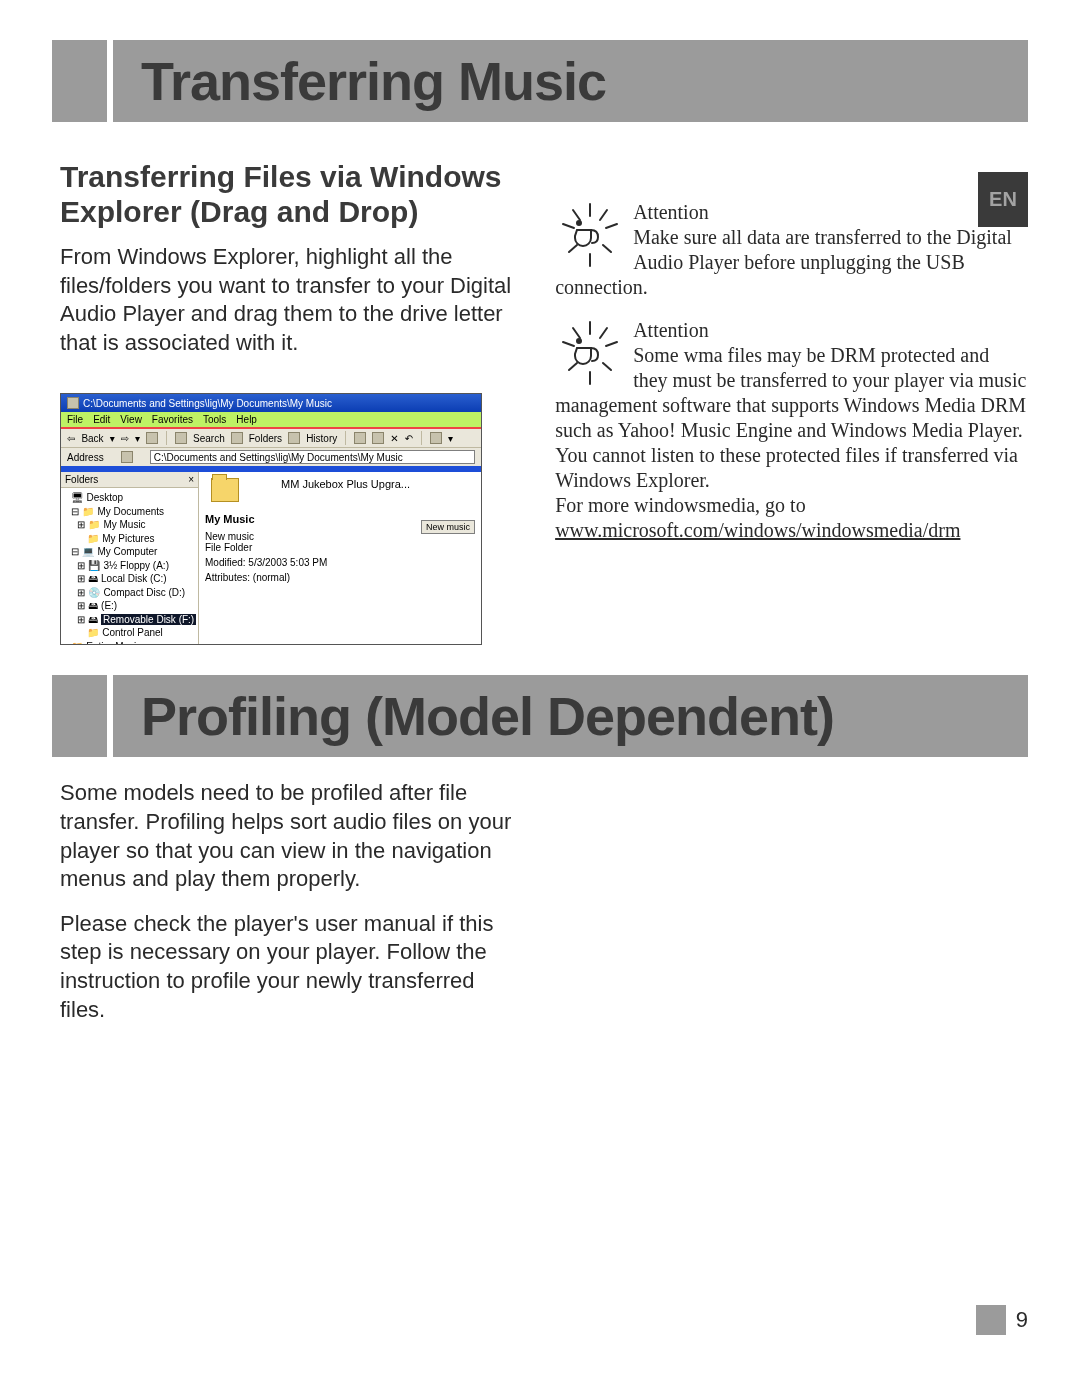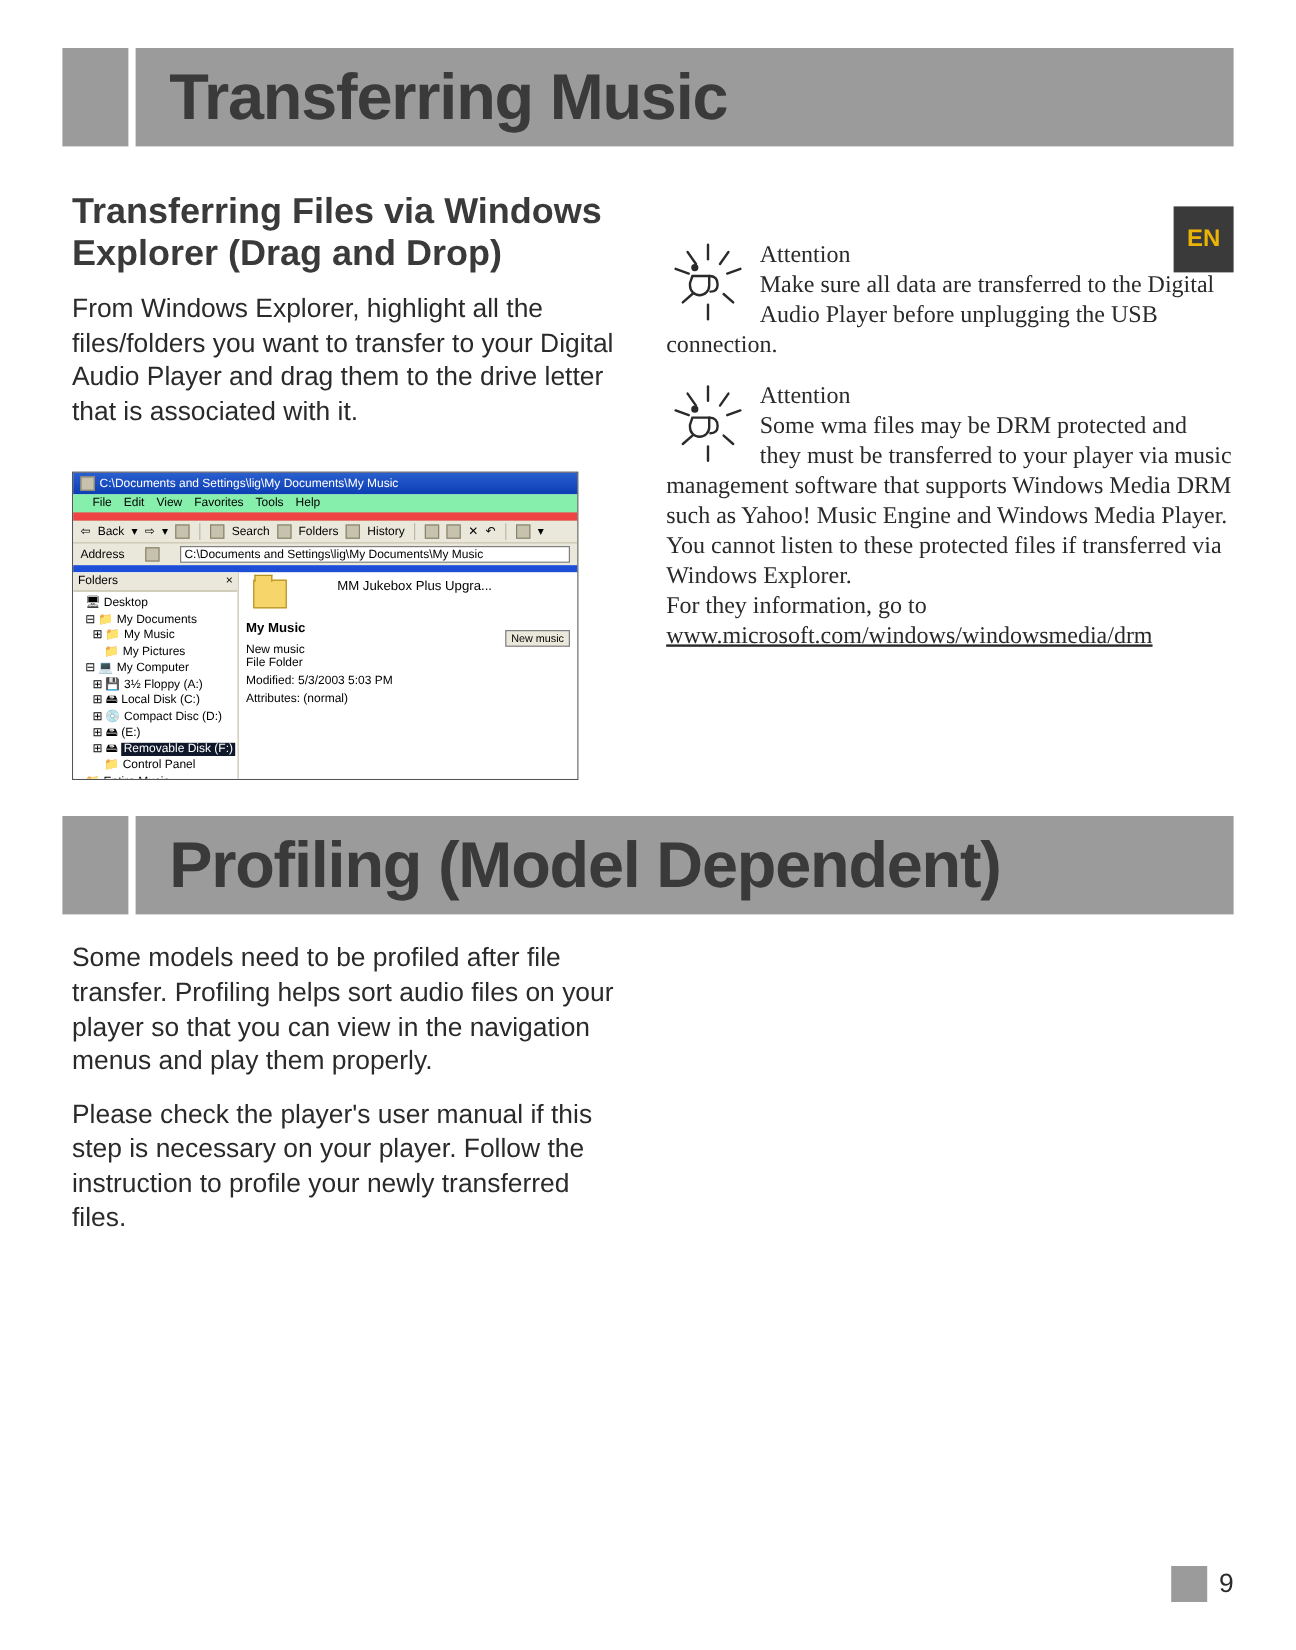--- a/index.html
+++ b/index.html
@@ -14,33 +14,33 @@
 
   
   .cols { display: flex; gap: 30px; margin-top: 38px; }
   .col-left, .col-right { width: 50%; }
   .col-left { padding-left: 8px; }
 
   h2.subhead { font-size: 30px; font-weight: 800; color: #3a3a3a; line-height: 1.15; margin-bottom: 14px; }
   p.body { font-size: 22px; line-height: 1.3; margin-bottom: 16px; font-weight: 400; }
 
   
-  .lang-tab { position: absolute; right: 52px; top: 172px; width: 50px; height: 55px; background: #3a3a3a; color: #eab308; font-weight: 700; font-size: 20px; display: flex; align-items: center; justify-content: center; margin-left: 46px; }
+  .lang-tab { position: absolute; right: 52px; top: 172px; width: 50px; height: 55px; background: #3a3a3a; color: #a3a3a3; font-weight: 700; font-size: 20px; display: flex; align-items: center; justify-content: center; margin-left: 46px; }
 
   
   .attention { font-family: "Comic Sans MS", "Segoe Script", cursive; font-size: 20px; line-height: 1.25; margin-bottom: 18px; }
   .attention .att-icon { float: left; width: 70px; height: 70px; margin-right: 8px; }
   .attention .att-icon svg { width: 70px; height: 70px; }
   .attention a { color: #2a2a2a; text-decoration: underline; }
   .attention .clear { clear: both; }
 
   
   .explorer { width: 422px; border: 1px solid #555; font-size: 10px; font-family: Tahoma, Arial, sans-serif; color: #000; margin-top: 36px; }
   .explorer .titlebar { background: linear-gradient(#2a5fcf, #0b3db3); color: #fff; padding: 3px 6px; display: flex; align-items: center; gap: 4px; }
-  .explorer .menubar { background: #86efac; padding: 2px 16px; display: flex; gap: 10px; border-bottom: 7px solid #ef4444; }
+  .explorer .menubar { background: #bef264; padding: 2px 6px; display: flex; gap: 10px; border-bottom: 2px solid #ef4444; }
   .explorer .toolbar { background: #eae7db; padding: 2px 6px; display: flex; gap: 6px; align-items: center; border-bottom: 1px solid #bfb9a1; }
   .explorer .toolbar .sep { width: 1px; height: 14px; background: #bfb9a1; margin: 0 2px; }
   .explorer .addressbar { background: #eae7db; padding: 2px 6px; display: flex; align-items: center; gap: 17px; border-bottom: 6px solid #1d4ed8; }
   .explorer .addressbar input { flex: 1; font-size: 10px; border: 1px solid #7f7f7f; background: #fff; padding: 1px 3px; height: 14px; }
   .explorer .body { display: flex; height: 172px; }
   .explorer .tree { width: 138px; background: #fff; border-right: 1px solid #bfb9a1; padding: 3px 4px; overflow: hidden; }
   .explorer .tree .hdr { background: #eae7db; margin: -3px -4px 3px -4px; padding: 2px 4px; display: flex; justify-content: space-between; border-bottom: 1px solid #bfb9a1; }
   .explorer .tree ul { list-style: none; margin-left: 6px; }
   .explorer .tree li { white-space: nowrap; line-height: 1.35; }
   .explorer .tree li.sel span { background: #0f172a; color: #fff; padding: 0 2px; }
@@ -218,21 +218,21 @@
               <line x1="56" y1="52" x2="48" y2="45"></line>
               <line x1="35" y1="54" x2="35" y2="66"></line>
               <path d="M22 30 h14 v8 a8 8 0 0 1 -16 0 v-2 z" fill="#fff"></path>
               <path d="M36 30 q7 0 7 7 q0 6 -6 6"></path>
               <circle cx="24" cy="23" r="2" fill="#2a2a2a"></circle>
             </g>
           </svg>
         </span>
         <span>Attention</span><br>
         <span>Some wma files may be DRM protected and they must be transferred to your player via music management software that supports Windows Media DRM such as Yahoo! Music Engine and Windows Media Player. You cannot listen to these protected files if transferred via Windows Explorer.</span><br>
-        <span>For they information, go to </span>
+        <span>For more windowsmedia, go to </span>
         <a href="#">www.microsoft.com/windows/windowsmedia/drm</a>
         <div class="clear"></div>
       </div>
     </div>
   </div>
 
   <div class="section2">
     <div class="banner-row">
       <div class="banner-gap"></div>
       <div style="width:6px;"></div>

